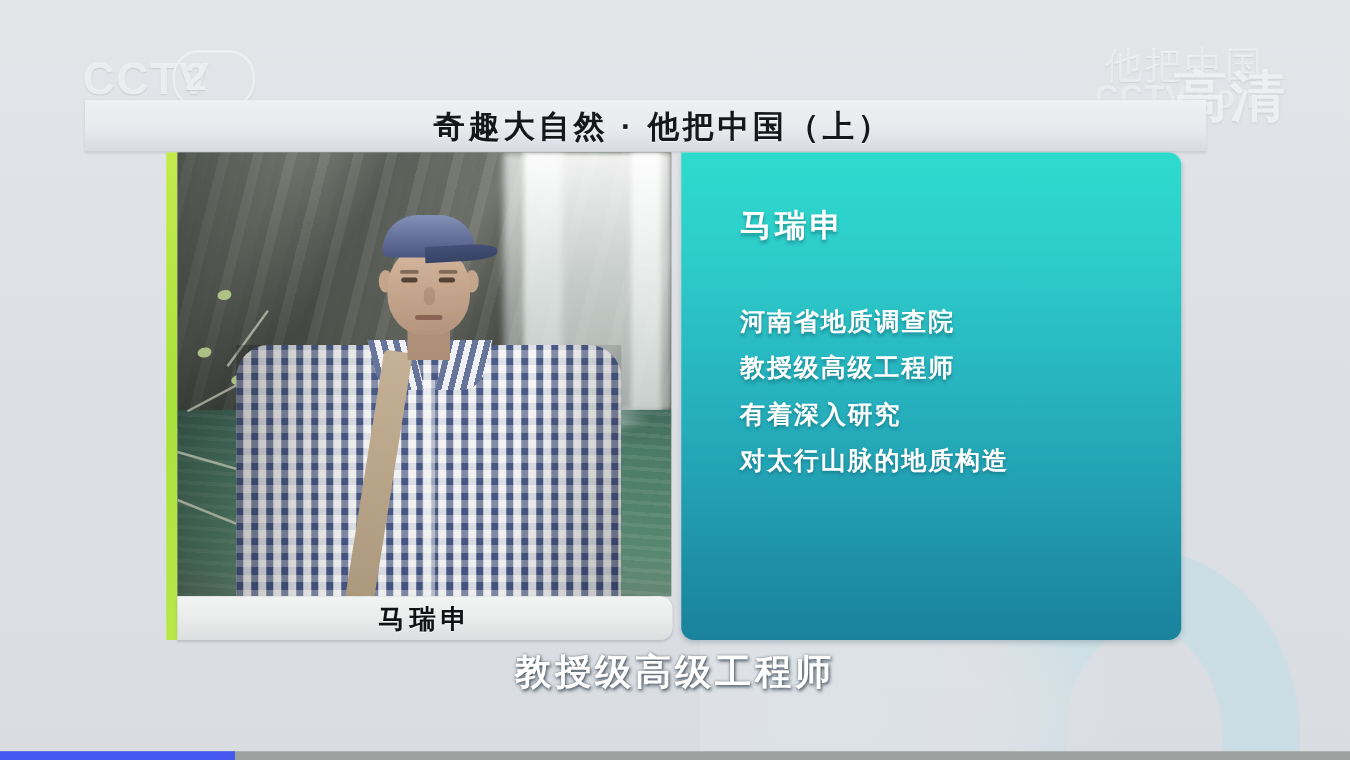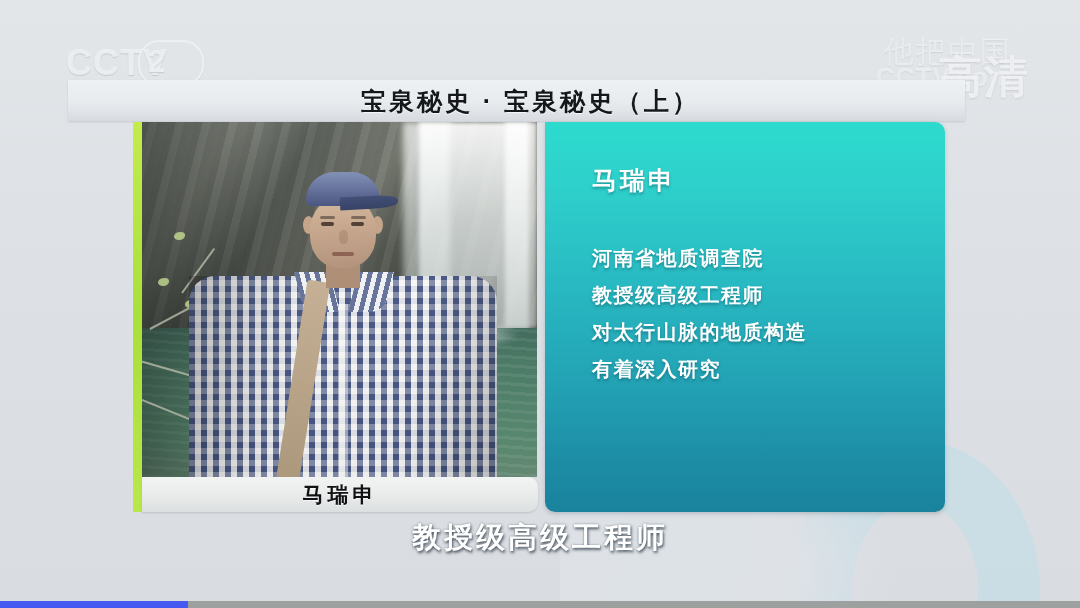--- a/index.html
+++ b/index.html
@@ -421,21 +421,21 @@
     <span class="sub-jiao">教</span>
   </div>
 
   <div class="wm-tr">
     <span class="cn-small">他把中国</span>
     <span class="cctv-com">CCTV.com</span>
     <span class="hd">高清</span>
   </div>
 
   <div class="title-bar">
-    <div class="title-text">宝泉秘史 · 宝泉秘史（上）</div>
+    <div class="title-text">奇趣大自然 · 他把中国（上）</div>
   </div>
 
   <div class="card">
     <div class="green-bar"></div>
 
     <div class="photo">
       <div class="photo-inner">
         <div class="p-cliff"></div>
         <div class="p-fall2"></div>
         <div class="p-fall"></div>
@@ -479,22 +479,22 @@
     <div class="caption-bar">
       <div class="caption-text">马瑞申</div>
     </div>
   </div>
 
   <div class="info-panel">
     <div class="info-name">马瑞申</div>
     <div class="info-lines">
       <div class="info-line">河南省地质调查院</div>
       <div class="info-line">教授级高级工程师</div>
+      <div class="info-line">有着深入研究</div>
       <div class="info-line">对太行山脉的地质构造</div>
-      <div class="info-line">有着深入研究</div>
     </div>
   </div>
 
   <div class="subtitle">教授级高级工程师</div>
 
   <div class="progress-track">
     <div class="progress-fill" style="width: 17.4%;"></div>
   </div>
 
 </div>

